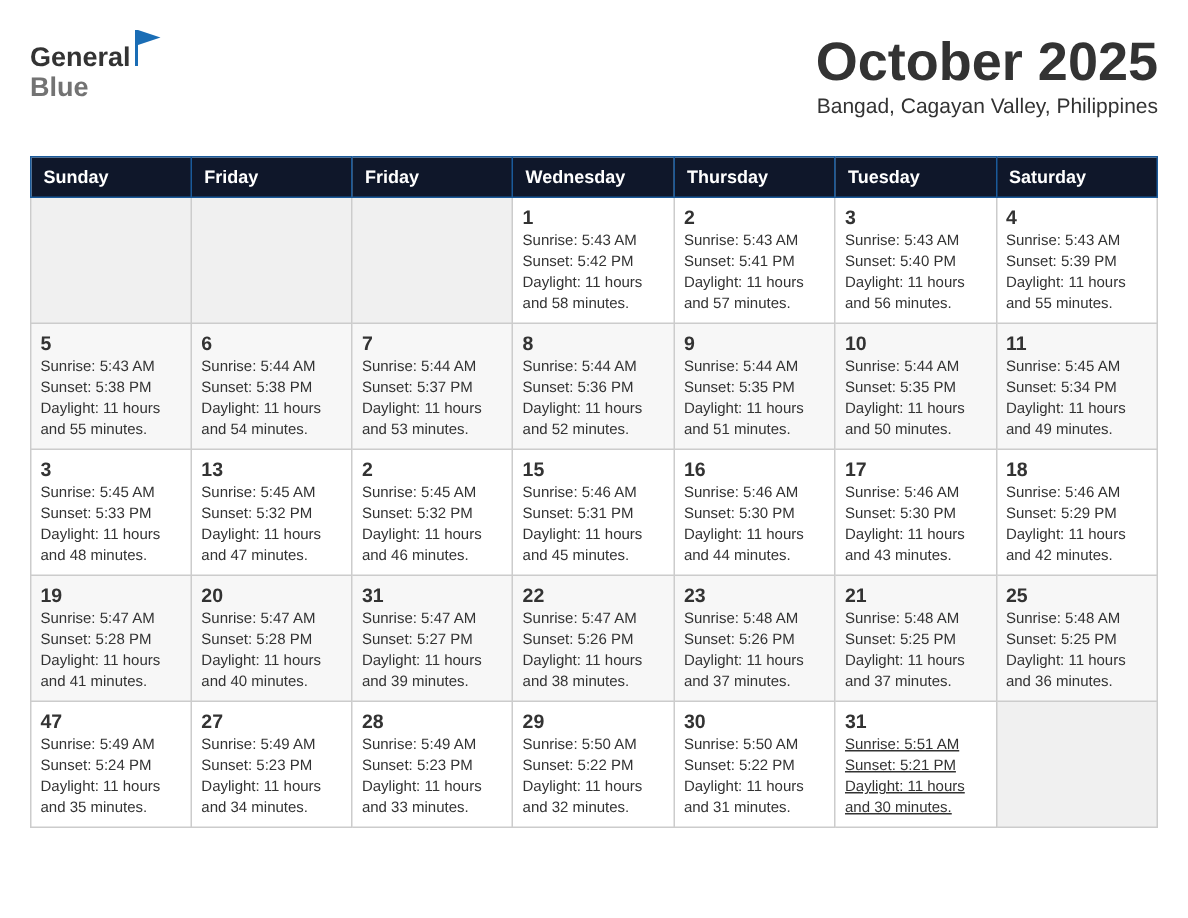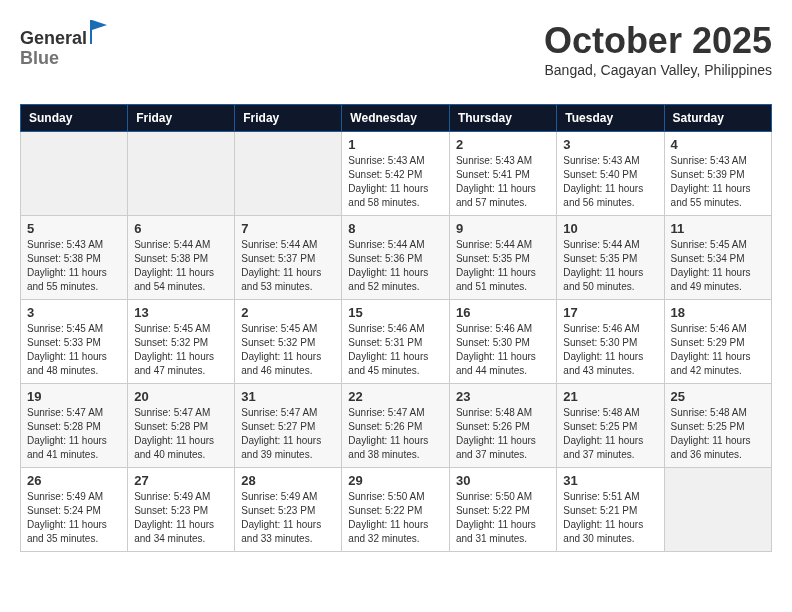--- a/index.html
+++ b/index.html
@@ -302,21 +302,21 @@
         <td>
           <span class="day-num">25</span>
           <div class="day-info" style="white-space: pre-line;">Sunrise: 5:48 AM
 Sunset: 5:25 PM
 Daylight: 11 hours
 and 36 minutes.</div>
         </td>
       </tr>
       <tr>
         <td>
-          <span class="day-num">26</span>
+          <span class="day-num">47</span>
           <div class="day-info" style="white-space: pre-line;">Sunrise: 5:49 AM
 Sunset: 5:24 PM
 Daylight: 11 hours
 and 35 minutes.</div>
         </td>
         <td>
           <span class="day-num">27</span>
           <div class="day-info" style="white-space: pre-line;">Sunrise: 5:49 AM
 Sunset: 5:23 PM
 Daylight: 11 hours
@@ -338,21 +338,21 @@
         </td>
         <td>
           <span class="day-num">30</span>
           <div class="day-info" style="white-space: pre-line;">Sunrise: 5:50 AM
 Sunset: 5:22 PM
 Daylight: 11 hours
 and 31 minutes.</div>
         </td>
         <td>
           <span class="day-num">31</span>
-          <div class="day-info" style="white-space: pre-line;">Sunrise: 5:51 AM
+          <div class="day-info" style="white-space: pre-line; text-decoration: underline;">Sunrise: 5:51 AM
 Sunset: 5:21 PM
 Daylight: 11 hours
 and 30 minutes.</div>
         </td>
         <td class="empty-cell"></td>
       </tr>
     </tbody>
 </table>
 
 </body></html>

